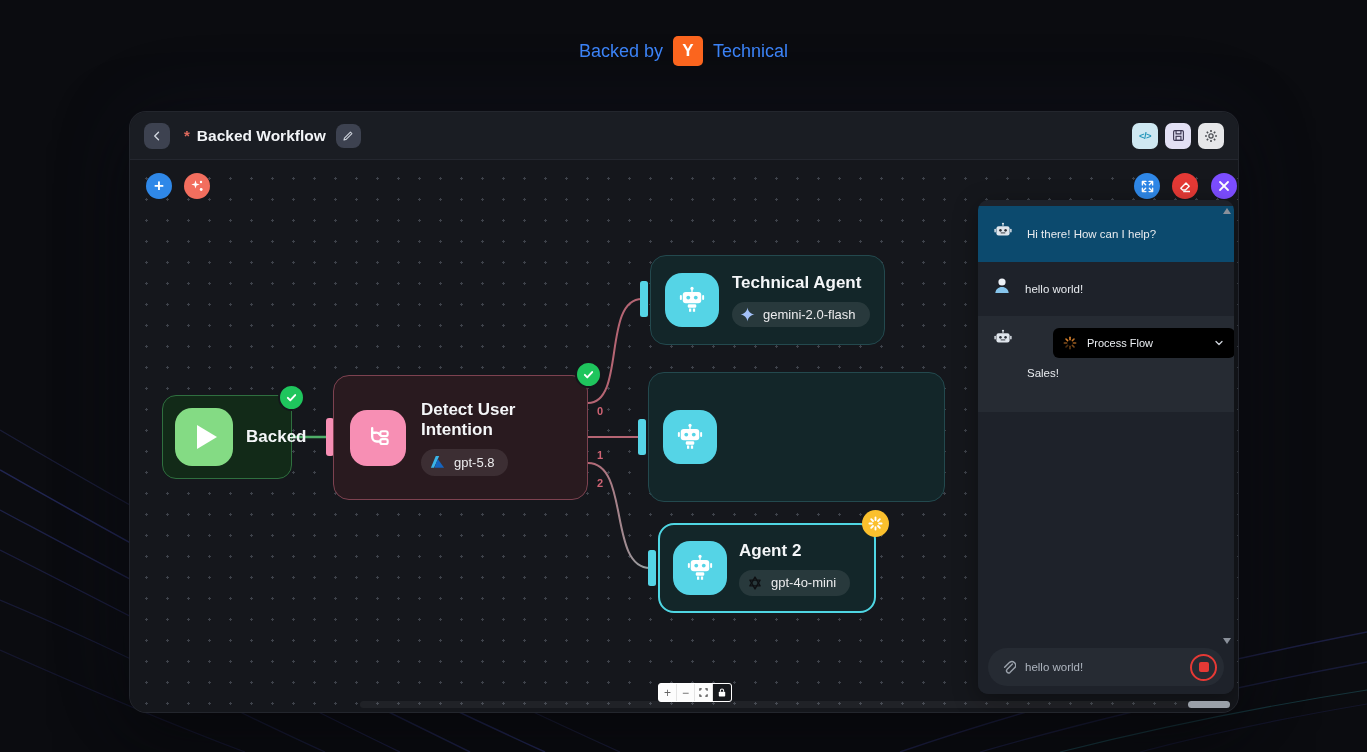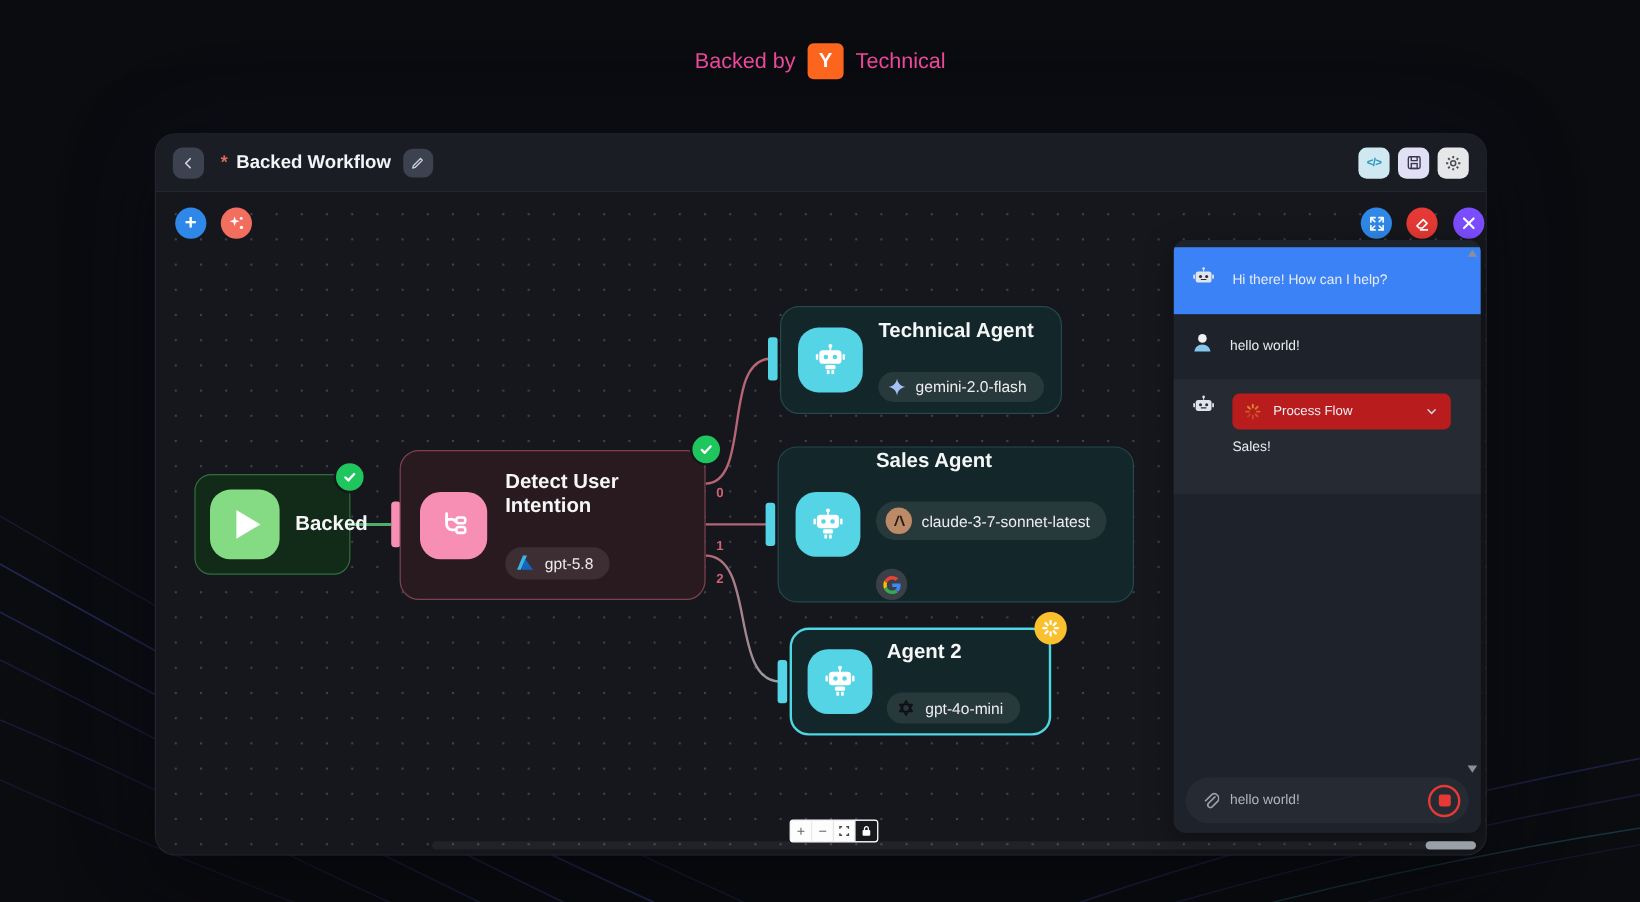--- a/index.html
+++ b/index.html
@@ -2,21 +2,21 @@
 <html><head>
 <meta charset="utf-8">
 <style>
   * { margin:0; padding:0; box-sizing:border-box; }
   html,body { width:1367px; height:752px; overflow:hidden; background:#0b0c10;
     font-family:"Liberation Sans", sans-serif; }
 
   
   .page-header { position:absolute; top:36px; left:0; width:100%; display:flex;
     justify-content:center; align-items:center; gap:10px; z-index:2; }
-  .page-header .txt { color:#ec4899; font-size:18px; }
+  .page-header .txt { color:#3b82f6; font-size:18px; }
   .yc-badge { width:30px; height:30px; border-radius:5px; background:#fb651e; color:#fff;
     display:flex; align-items:center; justify-content:center; font-weight:bold; font-size:17px; }
 
   
   .bg-curves { position:absolute; inset:0; z-index:0; }
 
   
   .window { position:absolute; left:130px; top:112px; width:1108px; height:600px;
     background:#15171c; border-radius:16px; z-index:1;
     box-shadow:0 0 0 1px #23262d, 0 24px 70px rgba(0,0,0,.6), 0 0 90px rgba(70,80,140,.10); }
@@ -62,21 +62,21 @@
   .node-start { left:32px; top:235px; width:130px; height:84px; background:#122a18;
     border:1.5px solid #2f6f3f; padding:12px; gap:13px; border-radius:14px; }
   .start-icon { width:58px; height:58px; background:#84db84; }
   .play-tri { width:0; height:0; border-left:20px solid #fff; border-top:12px solid transparent;
     border-bottom:12px solid transparent; margin-left:5px; }
   .node-title { color:#f4f6f8; font-weight:bold; font-size:17px; }
 
   .node-detect { left:203px; top:215px; width:255px; height:125px; background:#291a1f;
     border:1.5px solid #7d4250; padding:16px; gap:15px; }
   .detect-icon { width:56px; height:56px; background:#f78fb4; }
-  .node-col { display:flex; flex-direction:column; align-items:flex-start; gap:24px; }
+  .node-col { display:flex; flex-direction:column; align-items:flex-start; gap:9px; }
   .model-badge { display:flex; align-items:center; gap:8px; background:rgba(255,255,255,.09);
     border-radius:999px; padding:5px 14px 5px 8px; color:#ececee; font-size:13px; white-space:nowrap; }
 
   .node-agent { background:#132629; border:1.5px solid #23494e; }
   .node-technical { left:520px; top:95px; width:235px; height:90px; padding:14px; gap:13px; }
   .node-sales { left:518px; top:212px; width:297px; height:130px; padding:14px; gap:13px; }
   .node-agent2 { left:528px; top:363px; width:218px; height:90px; padding:13px; gap:12px;
     border:2px solid #4fd6e3; }
   .agent-icon { width:54px; height:54px; background:#55d4e6; }
   .tool-circle { width:26px; height:26px; border-radius:50%; background:#394048; display:flex;
@@ -94,30 +94,30 @@
     border:1px solid #fff; border-radius:3px; overflow:hidden; z-index:6; }
   .fc-btn { width:18px; height:17px; display:flex; align-items:center; justify-content:center;
     font-size:12px; color:#666; cursor:pointer; border-right:1px solid #e4e4e4; background:#fdfdfd; }
   .fc-btn:last-child { border-right:none; background:#17191d; }
 
   
   .chat-panel { position:absolute; left:848px; top:40px; width:256px; height:494px;
     background:#1e222a; border-radius:10px; z-index:7; display:flex; flex-direction:column;
     overflow:hidden; box-shadow:0 6px 24px rgba(0,0,0,.35); }
   .chat-row { display:flex; align-items:center; gap:13px; padding:0 14px; flex:none; }
-  .row-assistant { background:#3b82f6; }
+  .row-assistant { background:#0c4a6e; }
   .row-user { background:#1e222a; }
   .chat-row.r1 { height:56px; margin-top:6px; }
   .chat-row.r2 { height:54px; }
   .chat-row.r3 { height:96px; padding-top:12px; align-items:flex-start; background:#262b33; }
   .chat-text { color:#e8ebef; font-size:11.5px; }
   .avatar { flex:none; }
   .pf-wrap { display:flex; flex-direction:column; gap:9px; }
-  .pf-dropdown { width:182px; height:30px; background:#b91c1c; border-radius:6px; display:flex;
-    align-items:center; gap:10px; padding:0 10px; cursor:pointer; }
+  .pf-dropdown { width:182px; height:30px; background:#000000; border-radius:6px; display:flex;
+    align-items:center; gap:10px; padding:0 10px; cursor:pointer;margin-left:26px; }
   .pf-label { flex:1; color:#eceff3; font-size:11px; }
   .chat-filler { flex:1; background:#1e222a; }
   .scroll-arrow { position:absolute; right:3px; width:0; height:0; border-left:4px solid transparent;
     border-right:4px solid transparent; }
   .sa-up { top:8px; border-bottom:6px solid #8a909a; }
   .sa-down { top:438px; border-top:6px solid #8a909a; }
   .chat-inputbar { position:absolute; left:10px; right:10px; bottom:8px; height:38px;
     background:#262b33; border-radius:999px; display:flex; align-items:center; gap:9px;
     padding:0 7px 0 13px; }
   .chat-input { flex:1; background:transparent; border:none; outline:none; color:#aeb5bf;
@@ -335,40 +335,20 @@
           <rect x="4.6" y="5.5" width="14.8" height="9" rx="2.4"></rect>
           <circle cx="9" cy="10" r="1.5" fill="#55d4e6"></circle>
             <circle cx="15" cy="10" r="1.5" fill="#55d4e6"></circle>
           <rect x="2.3" y="8" width="1.6" height="4" rx=".8"></rect>
             <rect x="20.1" y="8" width="1.6" height="4" rx=".8"></rect>
           <rect x="8.6" y="15.3" width="6.8" height="2.8" rx="1"></rect>
           <rect x="9.6" y="18.8" width="1.8" height="2.6"></rect>
             <rect x="12.7" y="18.8" width="1.8" height="2.6"></rect>
         </svg>
       </div>
-      <div class="node-col">
-        <span class="node-title">Sales Agent</span>
-        <div class="model-badge">
-          <span class="prov-circle">
-            <svg width="12" height="12" viewBox="0 0 14 14" fill="#231a12">
-                <path d="M2.4 12 6.1 2h1.6L4.2 12z"></path>
-                <path d="M7.6 2h1.8L13 12h-1.9z"></path>
-              </svg>
-          </span>
-          <span>claude-3-7-sonnet-latest</span>
-        </div>
-        <div class="tool-circle">
-          <svg width="15" height="15" viewBox="0 0 48 48">
-            <path fill="#EA4335" d="M24 9.5c3.5 0 6.6 1.2 9.1 3.6l6.8-6.8C35.6 2.4 30.2 0 24 0 14.6 0 6.5 5.4 2.5 13.2l7.9 6.2C12.3 13.3 17.7 9.5 24 9.5z"></path>
-            <path fill="#4285F4" d="M46.5 24.5c0-1.6-.1-3.1-.4-4.5H24v9h12.7c-.6 2.9-2.2 5.4-4.7 7.1l7.6 5.9c4.4-4.1 6.9-10.1 6.9-17.5z"></path>
-            <path fill="#FBBC05" d="M10.4 28.6c-.5-1.5-.8-3-.8-4.6s.3-3.1.8-4.6l-7.9-6.2C.9 16.1 0 19.9 0 24s.9 7.9 2.5 10.8l7.9-6.2z"></path>
-            <path fill="#34A853" d="M24 48c6.2 0 11.4-2 15.2-5.5l-7.6-5.9c-2.1 1.4-4.8 2.3-7.6 2.3-6.3 0-11.7-3.8-13.6-9.9l-7.9 6.2C6.5 42.6 14.6 48 24 48z"></path>
-          </svg>
-        </div>
-      </div>
     </div>
 
     <div class="node node-agent node-agent2">
       <div class="node-icon agent-icon">
         <svg width="30" height="30" viewBox="0 0 24 24" fill="#fff">
           <circle cx="12" cy="2.7" r="1.3"></circle>
             <rect x="11.4" y="3.6" width="1.2" height="1.9"></rect>
           <rect x="4.6" y="5.5" width="14.8" height="9" rx="2.4"></rect>
           <circle cx="9" cy="10" r="1.5" fill="#55d4e6"></circle>
             <circle cx="15" cy="10" r="1.5" fill="#55d4e6"></circle>

